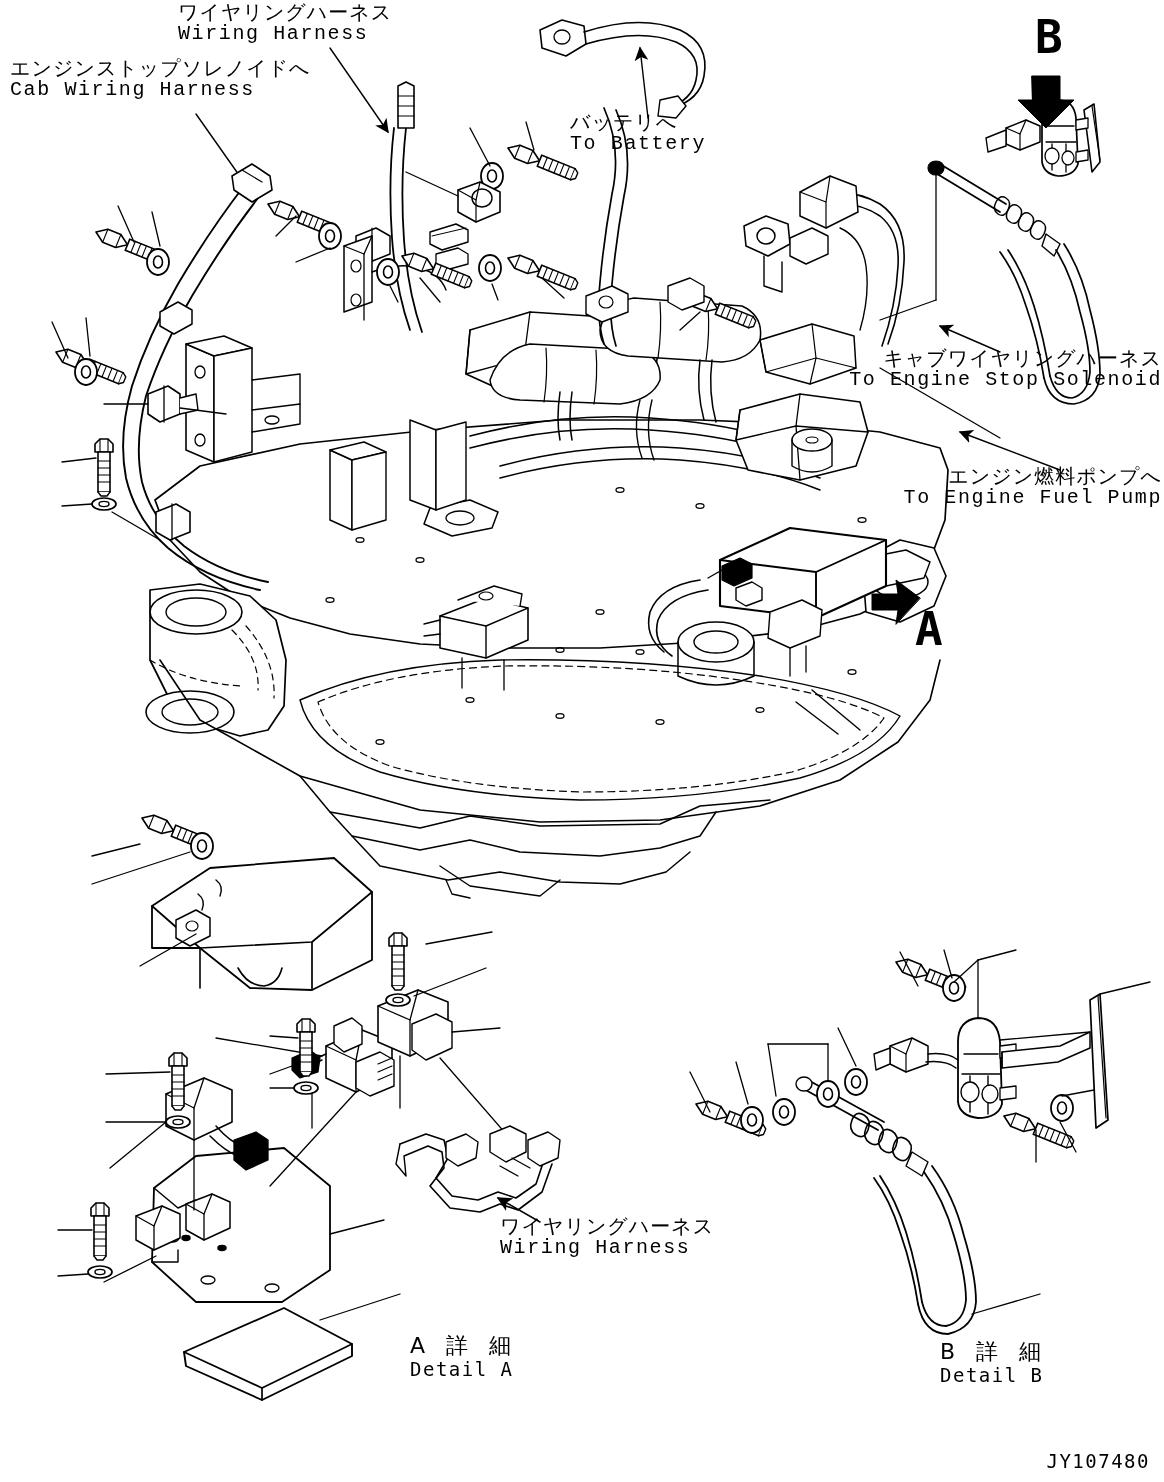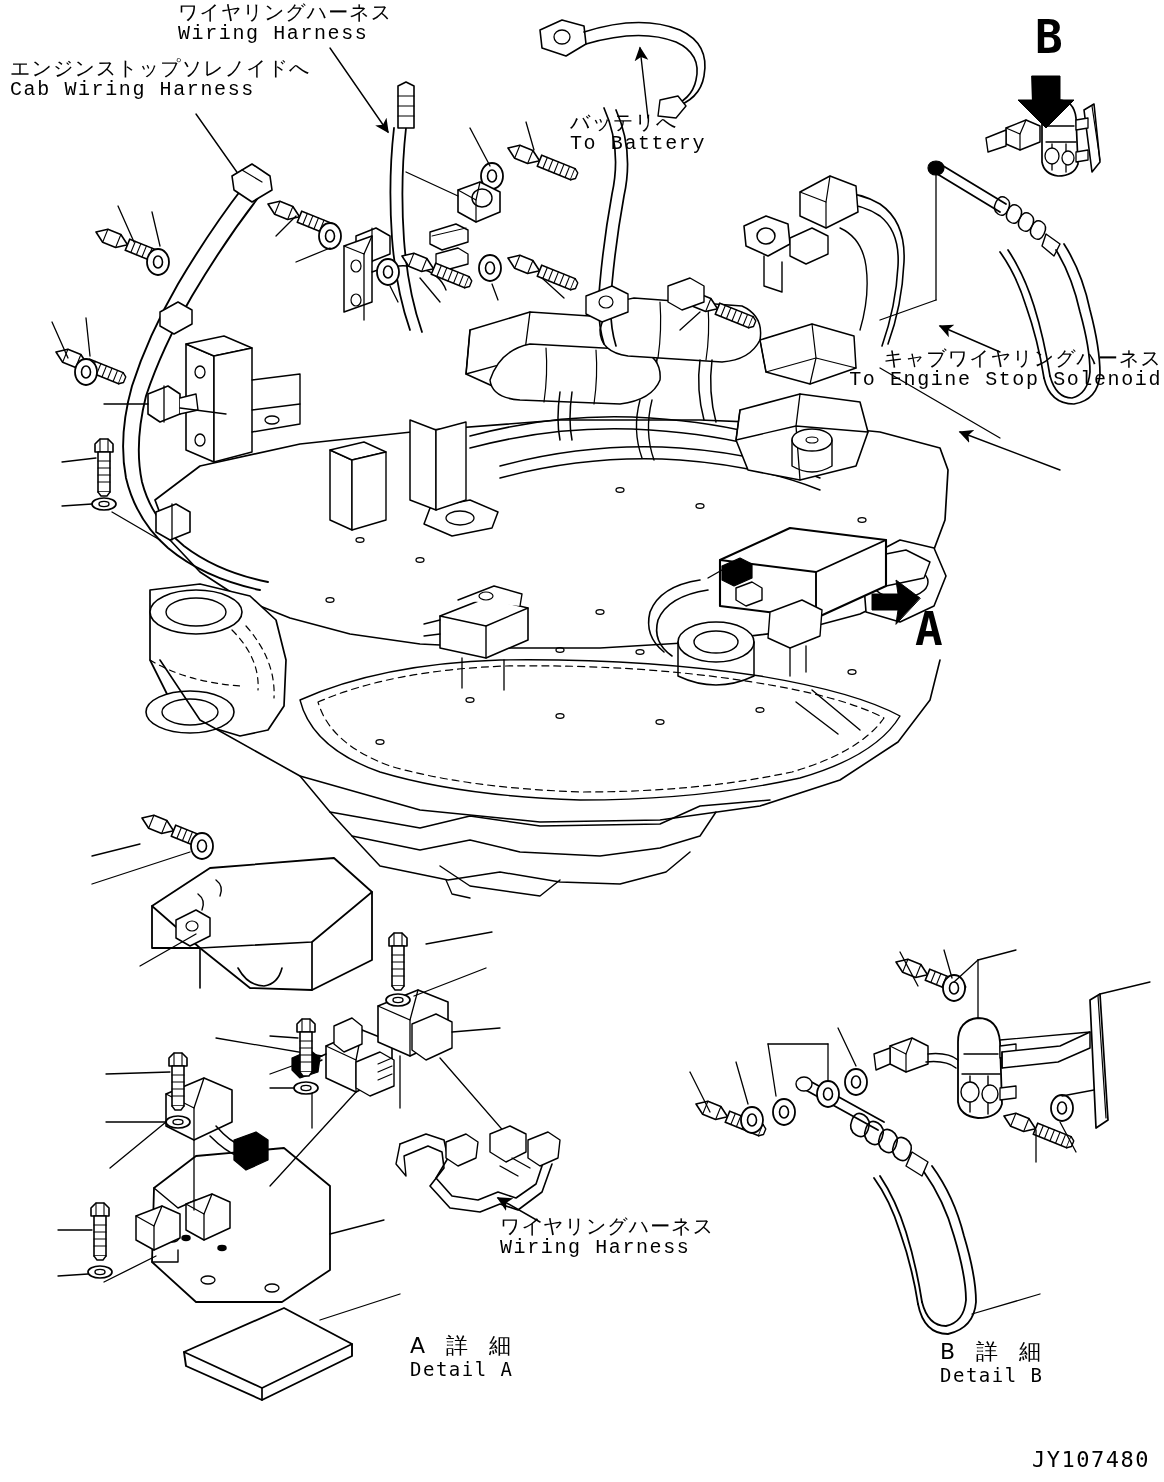--- a/index.html
+++ b/index.html
@@ -62,21 +62,21 @@
     font-family:"DejaVu Sans Mono","Liberation Mono",monospace;
     font-size:19px;
     letter-spacing:1.5px;
     font-weight:500;
   }
   #dwgno{
     position:absolute;
     right:14px;
     bottom:10px;
     font-family:"DejaVu Sans Mono","Liberation Mono",monospace;
-    font-size:22px;
+    font-size:19px;
     letter-spacing:1.5px;
   }
 </style>
 </head>
 <body>
 
 <div id="sheet">
 
   <svg id="art" viewBox="0 0 1164 1482" xmlns="http://www.w3.org/2000/svg">
     <defs>
@@ -679,20 +679,22 @@
     <span class="jp">バッテリへ</span>
     <span class="en">To Battery</span>
   </div>
 
   <div class="lbl rt" style="left:814px;top:348px;width:348px;">
     <span class="jp">キャブワイヤリングハーネス</span>
     <span class="en">To Engine Stop Solenoid</span>
   </div>
 
   <div class="lbl rt" style="left:824px;top:466px;width:338px;">
+    <span class="jp">エンジン燃料ポンプへ</span>
+    <span class="en">To Engine Fuel Pump</span>
   </div>
 
 
   <div class="lbl ctr" style="left:500px;top:1216px;width:240px;">
     <span class="jp">ワイヤリングハーネス</span>
     <span class="en">Wiring Harness</span>
   </div>
 
   <div class="bigmark" style="left:1035px;top:14px;">B</div>
 

